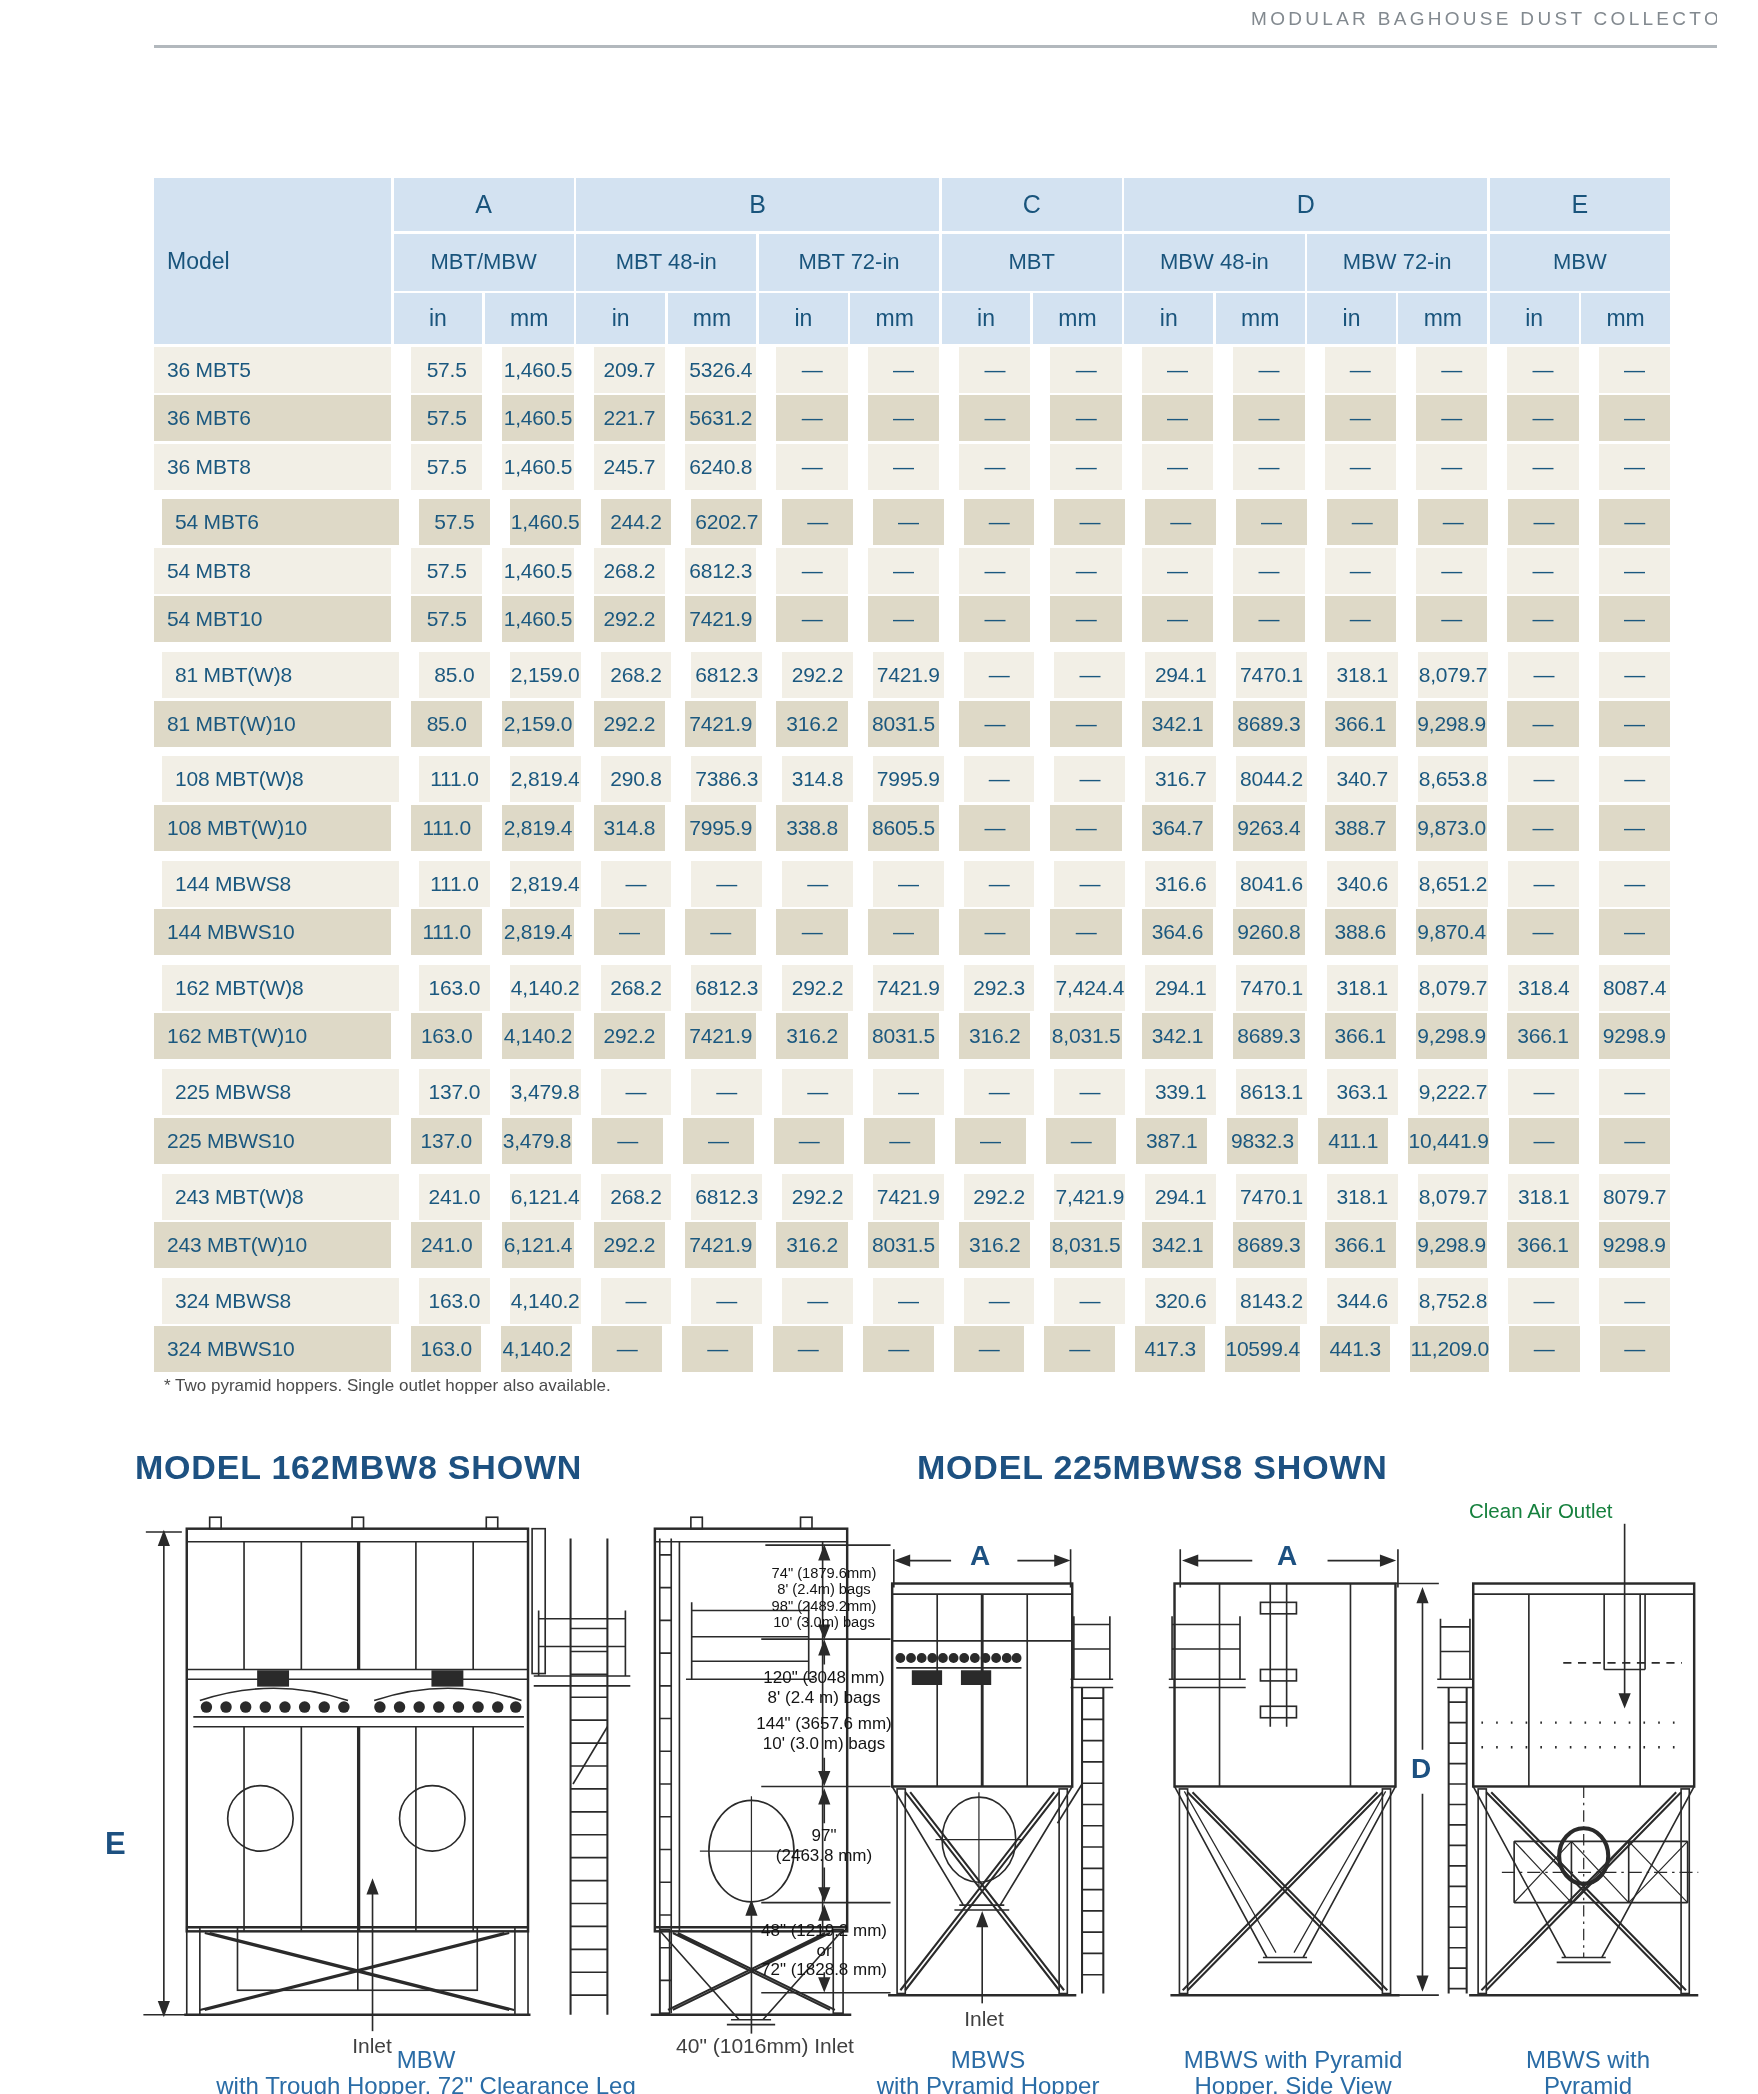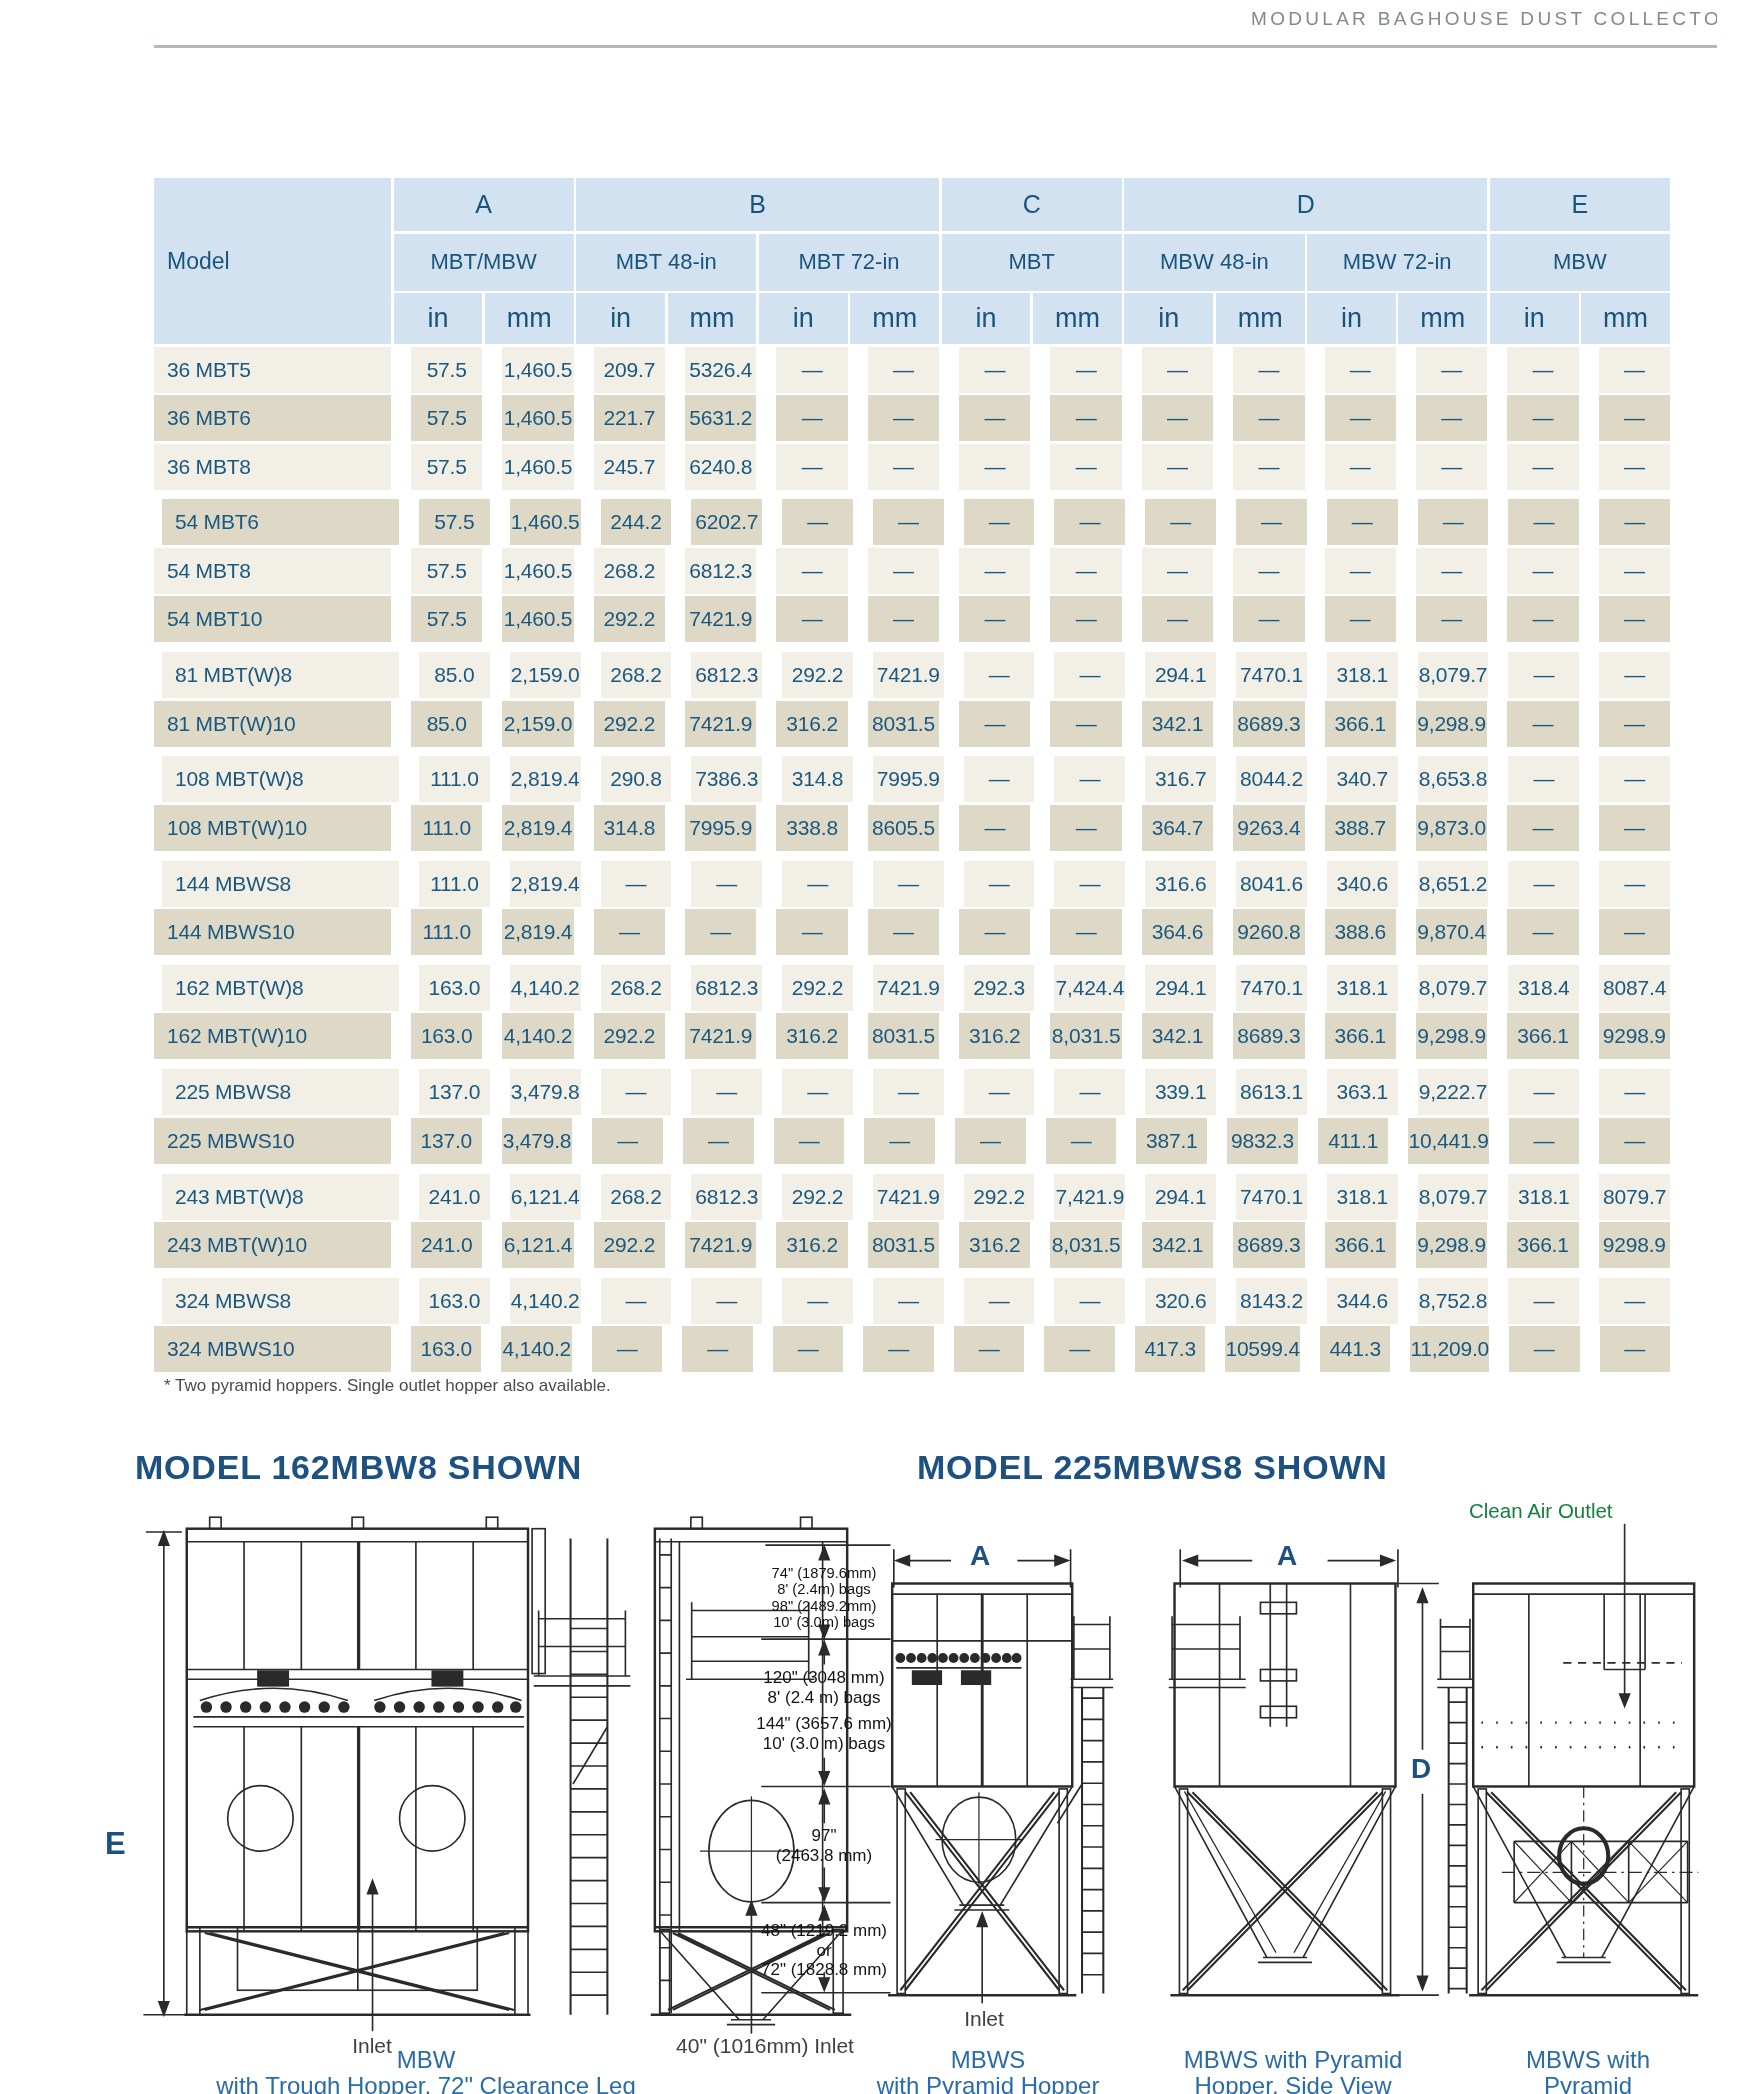--- a/index.html
+++ b/index.html
@@ -11,21 +11,21 @@
               color:#82898f;font-size:19px;letter-spacing:3.3px;font-weight:400;}
   .doc-rule{position:absolute;left:154px;top:45px;width:1601px;height:3.3px;background:#b2b8bd;}
 
   
   .tbl{position:absolute;left:154px;top:178px;width:1516px;color:#1b587f;}
   .hcell{background:#d3e2f1;display:flex;align-items:center;justify-content:center;
          color:#19547c;}
   .hcell.model{justify-content:flex-start;padding-left:13px;font-size:23px;}
   .letter{font-size:25px;}
   .subhead{font-size:22px;}
-  .unit{font-size:27px;}
+  .unit{font-size:23px;}
   .sp2{grid-column:span 2;}
   .sp4{grid-column:span 4;}
   .model-span{grid-row:1/4;}
   .hdr-grid{display:grid;grid-template-columns:237px repeat(14,1fr);
             grid-template-rows:53px 57px 51px;gap:2.5px;}
   .data-row{display:grid;grid-template-columns:237px repeat(14,1fr);gap:20px;
             height:46px;margin-top:2.5px;}
   .data-row.row-gap{margin-top:9.8px;padding-left:8px;}
   .data-row > div{display:flex;align-items:center;justify-content:center;
                   font-size:21px;letter-spacing:-0.2px;}

